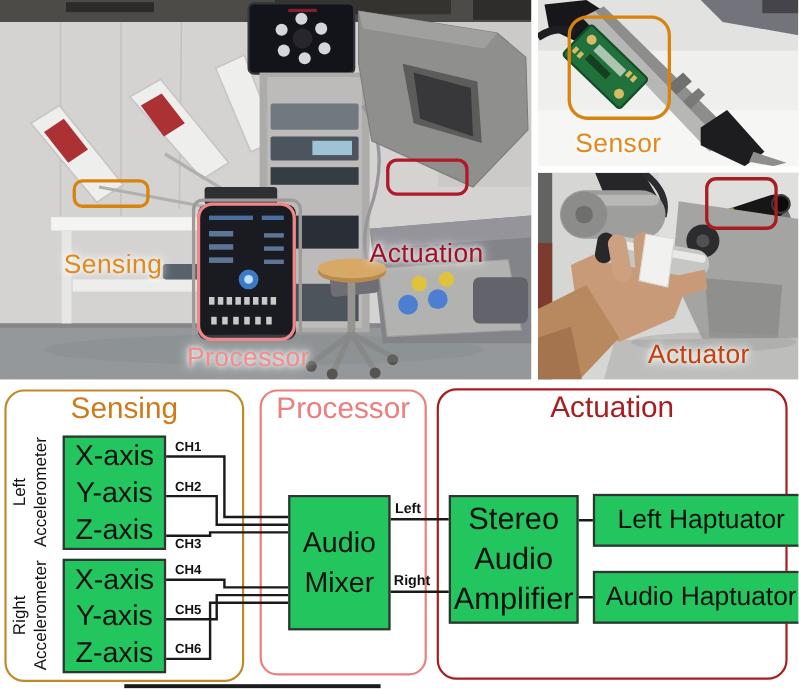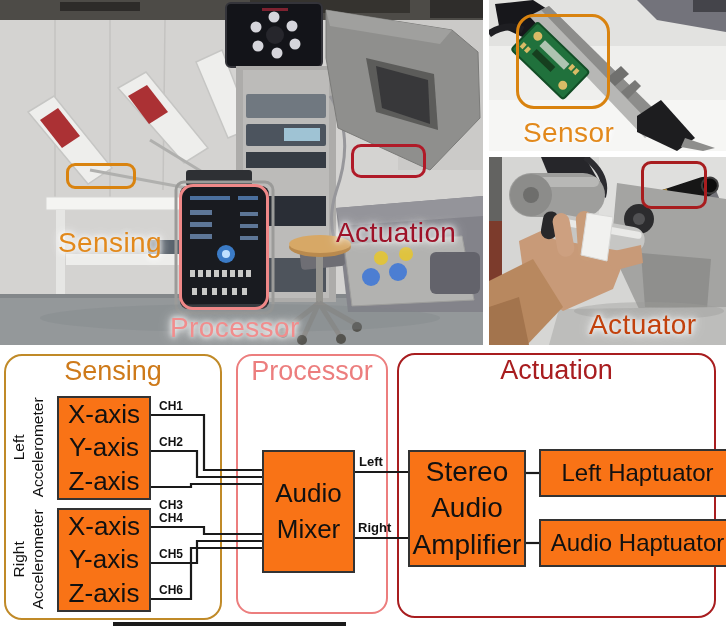--- a/index.html
+++ b/index.html
@@ -14,21 +14,21 @@
   #photo-actuator{left:489px;top:157px;width:237px;height:188px}
   .photo svg{position:absolute;left:0;top:0;display:block}
 
   .obox{position:absolute;background:transparent}
   #obox-sensing{left:66px;top:163px;width:70px;height:26px;border:3px solid #d9830f;border-radius:9px}
   #obox-processor{left:179px;top:184px;width:90px;height:126px;border:3px solid #ef8888;border-radius:14px}
   #obox-actuation{left:351px;top:144px;width:75px;height:34px;border:3px solid #b01a28;border-radius:10px}
   #obox-sensor{left:27px;top:14px;width:94px;height:95px;border:3px solid #d9830f;border-radius:18px}
   #obox-actuator{left:152px;top:4px;width:66px;height:48px;border:3px solid #a81d1f;border-radius:10px}
 
-  .photo-label{position:absolute;font-size:28px;letter-spacing:.4px;
+  .photo-label{position:absolute;font-size:24px;letter-spacing:.4px;
     text-shadow:0 0 5px rgba(255,255,255,.95),0 0 9px rgba(255,255,255,.9),0 0 14px rgba(255,255,255,.85)}
   #lbl-sensing{left:58px;top:227px;color:#e2891c}
   #lbl-processor{left:170px;top:312px;color:#f18d8d}
   #lbl-actuation{left:336px;top:217px;color:#9e1228}
   #lbl-sensor{left:34px;top:117px;color:#e2891c}
   #lbl-actuator{left:100px;top:152px;color:#c2410c}
 
   #bottom-bar{position:absolute;left:113px;top:622px;width:233px;height:4px;background:#1b1b1b}
 
   
@@ -37,38 +37,38 @@
   #region-processor{left:236px;top:354px;width:152px;height:260px;border-color:#ec7e7e;border-radius:16px}
   #region-actuation{left:397px;top:353px;width:319px;height:265px;border-color:#a81d1f;border-radius:18px}
 
   .rtitle{position:absolute;text-align:center;font-size:27px}
   #title-sensing{left:4px;top:356px;width:218px;color:#ce7a1a}
   #title-processor{left:236px;top:356px;width:152px;color:#ec7e7e}
   #title-actuation{left:397px;top:355px;width:319px;color:#a81d1f}
 
   #wires{position:absolute;left:0;top:0;width:726px;height:626px;pointer-events:none}
 
-  .box{position:absolute;background:#f97316;border:2px solid #333;display:flex;flex-direction:column;
+  .box{position:absolute;background:#22c55e;border:2px solid #333;display:flex;flex-direction:column;
        align-items:center;justify-content:center;text-align:center}
   #box-left-axes,#box-right-axes{left:57px;width:94px;height:104px;font-size:26px;line-height:1.28}
   #box-left-axes{top:396px}
   #box-right-axes{top:508px}
   #box-mixer{left:262px;top:450px;width:93px;height:123px;font-size:26px;line-height:1.35}
   #box-amp{left:408px;top:450px;width:118px;height:117px;font-size:28px;line-height:1.3}
   #box-lh,#box-rh{left:539px;width:197px;height:48px;font-size:24px;white-space:nowrap}
   #box-lh{top:449px}
   #box-rh{top:519px}
 
   .vlabel{position:absolute;width:130px;text-align:center;font-size:15.5px;line-height:1.25;
           transform:rotate(-90deg)}
   #vlabel-left{left:-37px;top:428px}
   #vlabel-right{left:-37px;top:540px}
 
   .ch{position:absolute;font-size:12px;font-weight:700}
-  #ch1{left:159px;top:399px}#ch2{left:159px;top:435px}#ch3{left:159px;top:498px}
+  #ch1{left:159px;top:399px}#ch2{left:159px;top:435px}#ch3{left:159px;top:487px}
   #ch4{left:159px;top:511px}#ch5{left:159px;top:547px}#ch6{left:159px;top:583px}
 
   .outlbl{position:absolute;font-size:13px;font-weight:700}
   #out-left{left:359px;top:454px}
   #out-right{left:358px;top:520px}
 </style>
 </head>
 <body>
 
 <div id="app">

